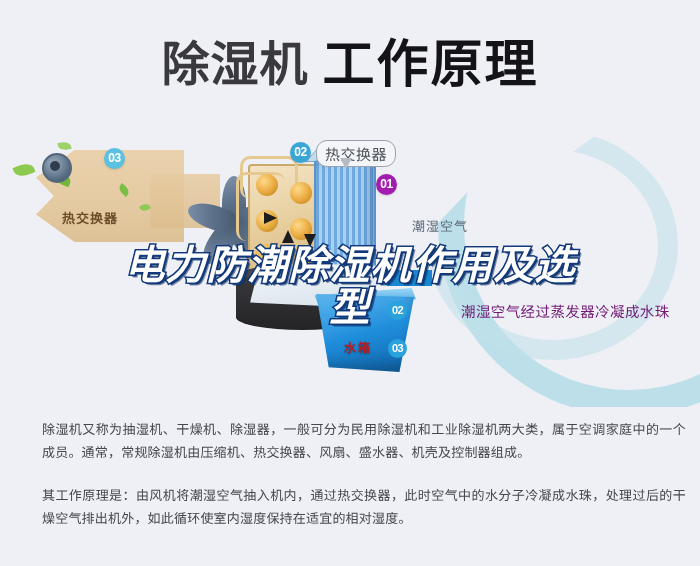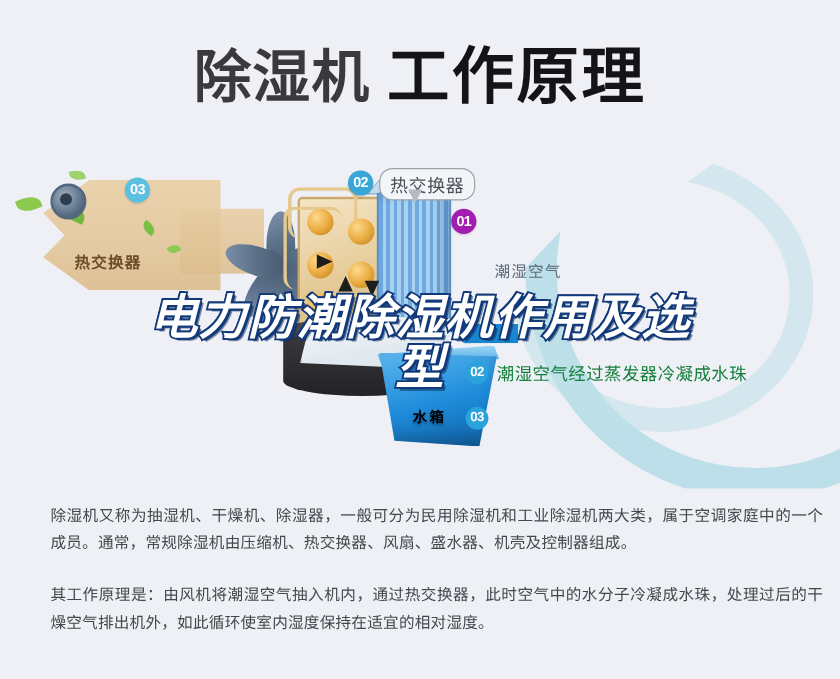--- a/index.html
+++ b/index.html
@@ -302,21 +302,21 @@
     height: 18px;
     background: linear-gradient(180deg, #9ad8f6 0%, #3f9ede 100%);
     clip-path: polygon(6% 40%, 96% 0%, 100% 62%, 10% 100%);
   }
   .label-tank {
     position: absolute;
     left: 344px;
     top: 226px;
     font-size: 12px;
     font-weight: 700;
-    color: #000000;
+    color: #b91c1c;
     letter-spacing: 2px;
     text-shadow: 0 1px 2px rgba(0,40,80,.55);
   }
 
   
   .badge {
     position: absolute;
     width: 21px;
     height: 21px;
     border-radius: 50%;
@@ -389,23 +389,24 @@
     color: #fff;
     font-size: 11px;
     font-weight: 700;
     line-height: 19px;
     text-align: center;
     letter-spacing: -.5px;
     margin-right: 7px;
   }
   .legend-text {
     font-size: 14.5px;
-    color: #15803d;
+    color: #701a75;
     letter-spacing: .4px;
     white-space: nowrap;
+    margin-left: 47px;
   }
 
   
   .watermark {
     position: absolute;
     left: 0;
     top: 244px;
     width: 700px;
     text-align: center;
     pointer-events: none;

